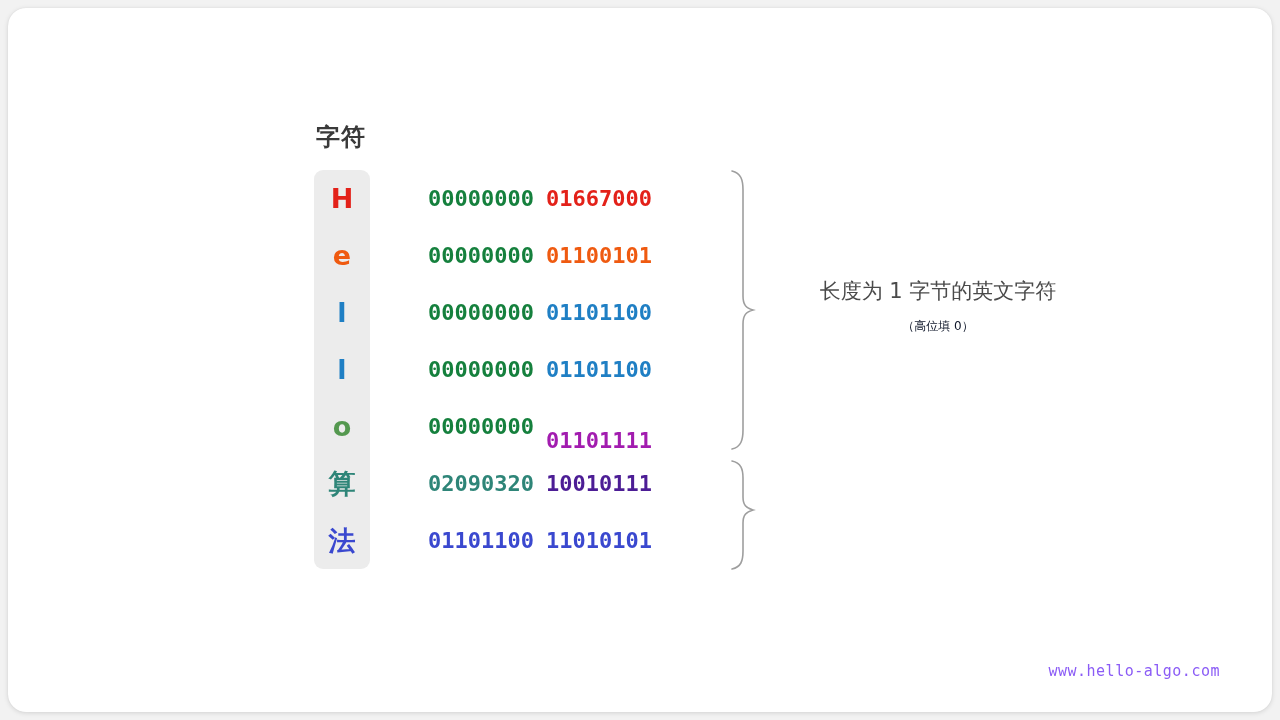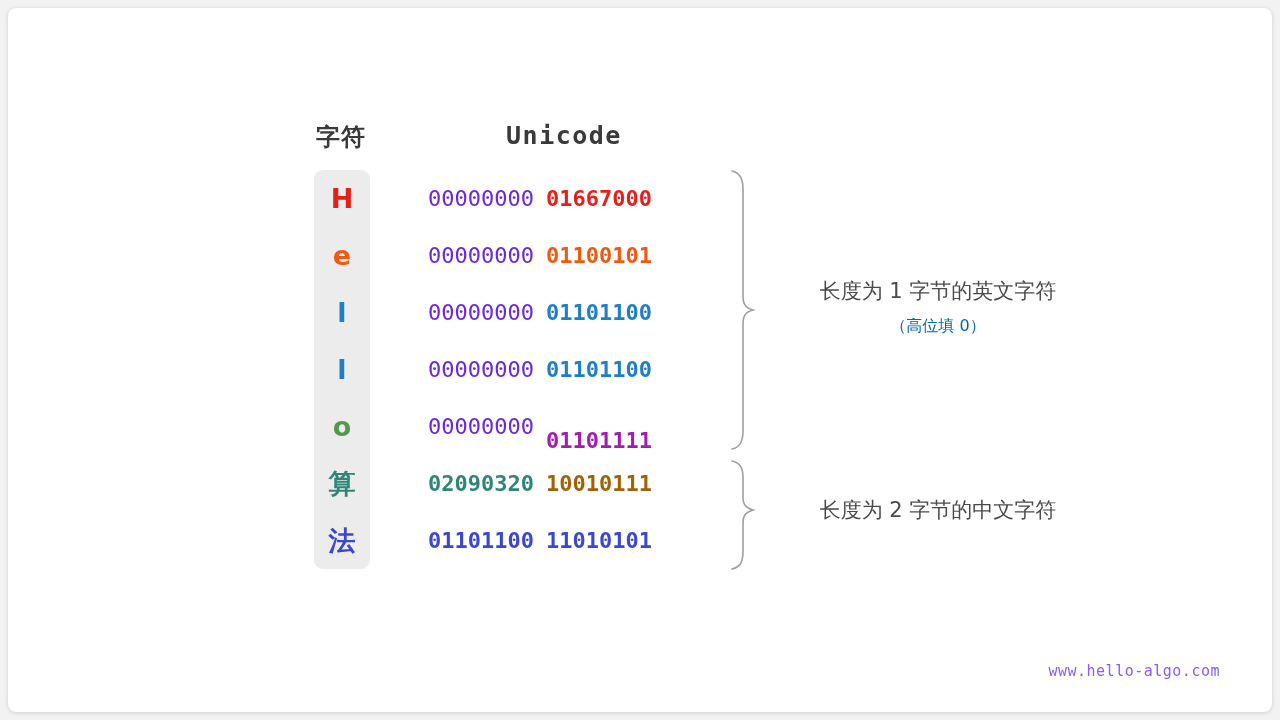--- a/index.html
+++ b/index.html
@@ -20,21 +20,21 @@
   }
 
   
   #card {
     position: absolute;
     left: 8px;
     top: 8px;
     width: 1264px;
     height: 704px;
     background: #ffffff;
-    border-radius: 8px;
+    border-radius: 18px;
     box-shadow: 0 1px 5px rgba(0,0,0,0.13), 0 0 1px rgba(0,0,0,0.10);
     padding-left: 44px;
   }
 
   
   .col-header {
     position: absolute;
     font-weight: bold;
     color: #3a3a3a;
     white-space: nowrap;
@@ -95,22 +95,22 @@
     width: 280px;
     height: 57px;
     display: flex;
     align-items: center;
     justify-content: flex-start;
     font-family: "DejaVu Sans Mono", monospace;
     font-size: 22px;
     white-space: pre;
   }
   .bits-high {
-    color: #6d28d9;
-    font-weight: normal;
+    color: #15803d;
+    font-weight: bold;
   }
   .bits-high.filled {
     font-weight: bold;
   }
   .bits-low {
     font-weight: bold;
   }
   .bits-gap { display: inline-block; width: 12px; }
 
   
@@ -125,21 +125,21 @@
 
   
   .annotation {
     position: absolute;
     color: #4a4a4a;
     text-align: center;
     font-family: "DejaVu Sans", sans-serif;
     white-space: nowrap;
   }
   .annotation .line1 { font-size: 21px; line-height: 36px; }
-  .annotation .line2 { font-size: 16px; line-height: 34px; color: #0369a1; }
+  .annotation .line2 { font-size: 12px; line-height: 34px; color: #0f172a; }
 
   #annotation-1 { left: 760px; top: 265px; width: 340px; text-align: center; }
   #annotation-2 { left: 760px; top: 484px; width: 340px; }
 
   
   #watermark {
     position: absolute;
     right: 52px;
     bottom: 32px;
     font-family: "DejaVu Sans Mono", monospace;
@@ -148,21 +148,20 @@
     letter-spacing: 0.5px;
   }
 </style>
 </head>
 <body>
 
 <div id="canvas">
   <div id="card">
 
     <div class="col-header" id="header-char">字符</div>
-    <div class="col-header" id="header-unicode">Unicode</div>
 
     <div id="char-panel"></div>
 
     <div id="rows-container">
         <div class="row" style="top: 162px;">
           <div class="char-cell" style="color: rgb(227, 33, 25);">H</div>
           <div class="bits-cell"><span class="bits-high">00000000</span><span class="bits-gap"></span><span class="bits-low" style="color: rgb(227, 33, 25);">01667000</span></div>
         </div>
         <div class="row" style="top: 219px;">
           <div class="char-cell" style="color: rgb(239, 90, 16);">e</div>
@@ -175,21 +174,21 @@
         <div class="row" style="top: 333px;">
           <div class="char-cell" style="color: rgb(31, 127, 196);">l</div>
           <div class="bits-cell"><span class="bits-high">00000000</span><span class="bits-gap"></span><span class="bits-low" style="color: rgb(31, 127, 196);">01101100</span></div>
         </div>
         <div class="row" style="top: 390px;">
           <div class="char-cell" style="color: rgb(84, 152, 79);">o</div>
           <div class="bits-cell"><span class="bits-high">00000000</span><span class="bits-gap"></span><span class="bits-low" style="color: #a21caf; margin-top: 28px;">01101111</span></div>
         </div>
         <div class="row" style="top: 447px;">
           <div class="char-cell" style="color: rgb(46, 133, 120);">算</div>
-          <div class="bits-cell"><span class="bits-high filled" style="color: rgb(46, 133, 120);">02090320</span><span class="bits-gap"></span><span class="bits-low" style="color: #a16207;">10010111</span></div>
+          <div class="bits-cell"><span class="bits-high filled" style="color: rgb(46, 133, 120);">02090320</span><span class="bits-gap"></span><span class="bits-low" style="color: #4c1d95;">10010111</span></div>
         </div>
         <div class="row" style="top: 504px;">
           <div class="char-cell" style="color: rgb(58, 72, 207);">法</div>
           <div class="bits-cell"><span class="bits-high filled" style="color: rgb(58, 72, 207);">01101100</span><span class="bits-gap"></span><span class="bits-low" style="color: rgb(58, 72, 207);">11010101</span></div>
         </div>
       </div>
 
     <svg id="braces" viewBox="0 0 1280 720" xmlns="http://www.w3.org/2000/svg">
 
       <path d="M 724 163
@@ -206,20 +205,17 @@
                C 735 497, 738 500, 745 502
                C 738 504, 735 507, 735 515
                L 735 543
                C 735 553, 733 559, 724 561" fill="none" stroke="#9e9e9e" stroke-width="1.6" stroke-linecap="round"></path>
     </svg>
 
     <div class="annotation" id="annotation-1">
       <div class="line1">长度为 1 字节的英文字符</div>
       <div class="line2">（高位填 0）</div>
     </div>
-    <div class="annotation" id="annotation-2">
-      <div class="line1">长度为 2 字节的中文字符</div>
-    </div>
 
     <div id="watermark">www.hello-algo.com</div>
 
   </div>
 </div>
 
 </body></html>

